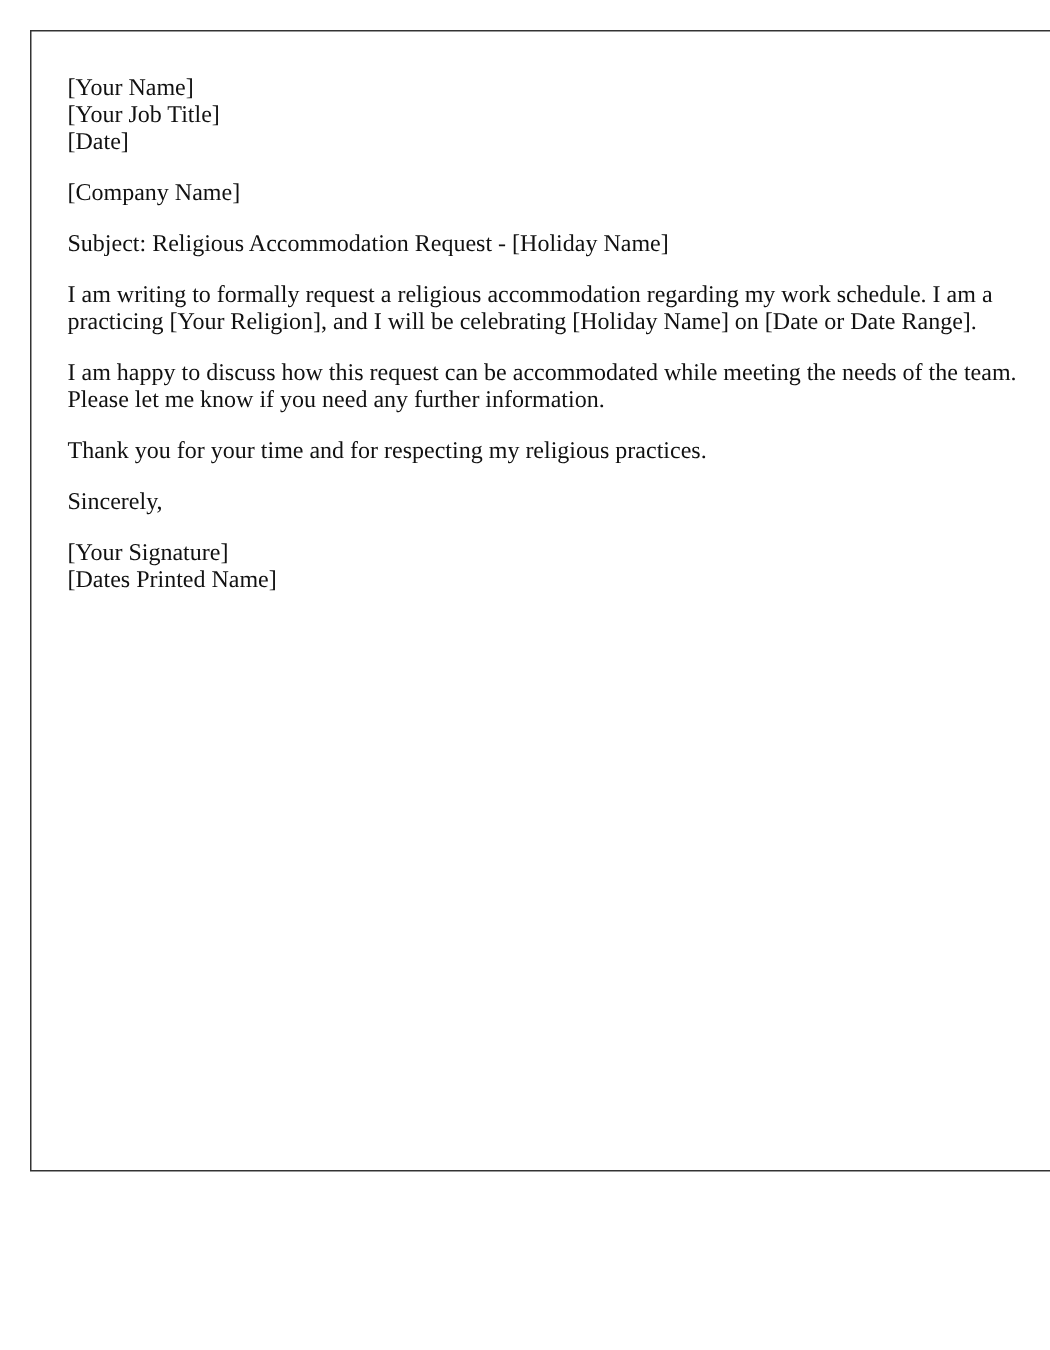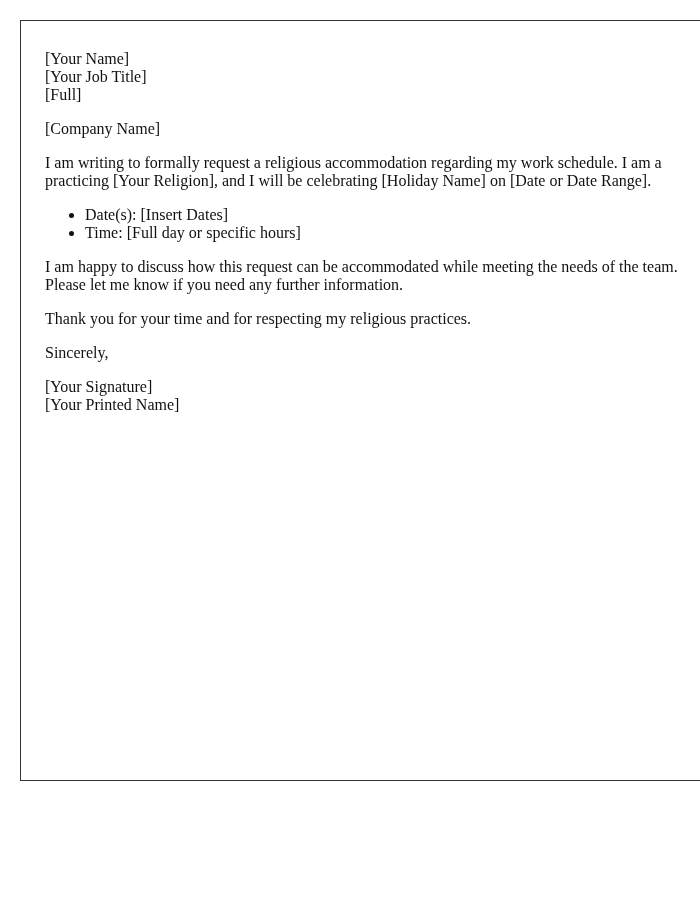--- a/index.html
+++ b/index.html
@@ -41,42 +41,39 @@
   }
 </style>
 </head>
 <body>
 
 <div class="letter">
 
   <p class="block">
     <span>[Your Name]</span>
     <span>[Your Job Title]</span>
-    <span>[Full]</span>
+    <span>[Date]</span>
   </p>
 
   <p class="block">
     <span>[Company Name]</span>
   </p>
 
+  <p>Subject: Religious Accommodation Request - [Holiday Name]</p>
 
 
   <p>I am writing to formally request a religious accommodation regarding my work schedule. I am a practicing [Your Religion], and I will be celebrating [Holiday Name] on [Date or Date Range].</p>
 
 
-  <ul>
-    <li>Date(s): [Insert Dates]</li>
-    <li>Time: [Full day or specific hours]</li>
-  </ul>
 
 
   <p>I am happy to discuss how this request can be accommodated while meeting the needs of the team. Please let me know if you need any further information.</p>
 
   <p>Thank you for your time and for respecting my religious practices.</p>
 
   <p>Sincerely,</p>
 
   <p class="block">
     <span>[Your Signature]</span>
-    <span>[Your Printed Name]</span>
+    <span>[Dates Printed Name]</span>
   </p>
 
 </div>
 
 </body></html>

